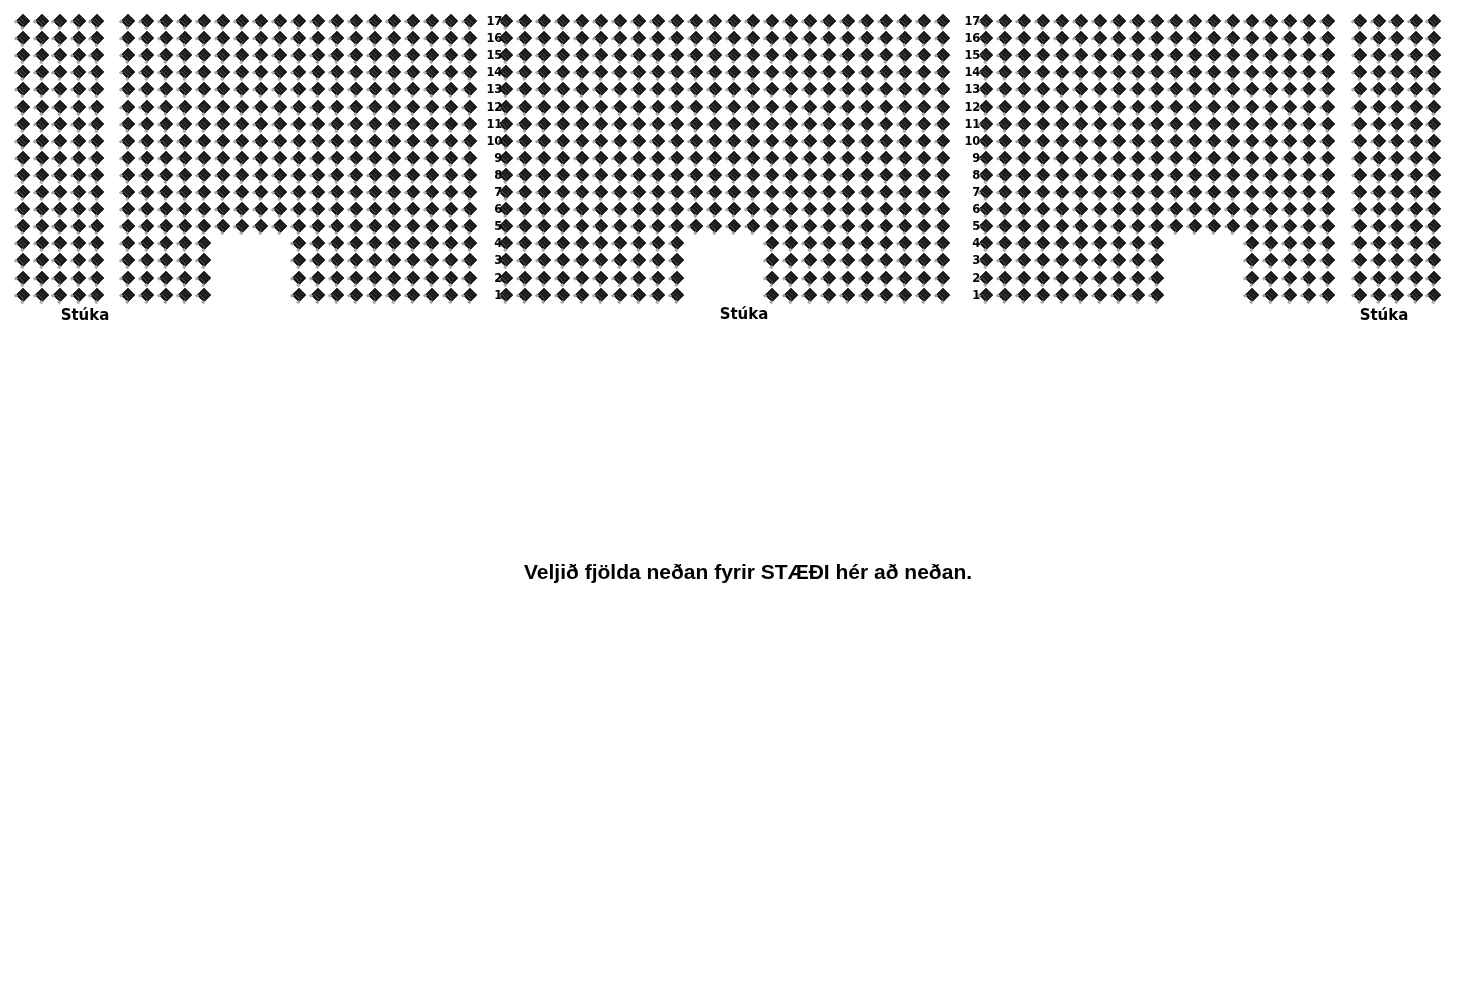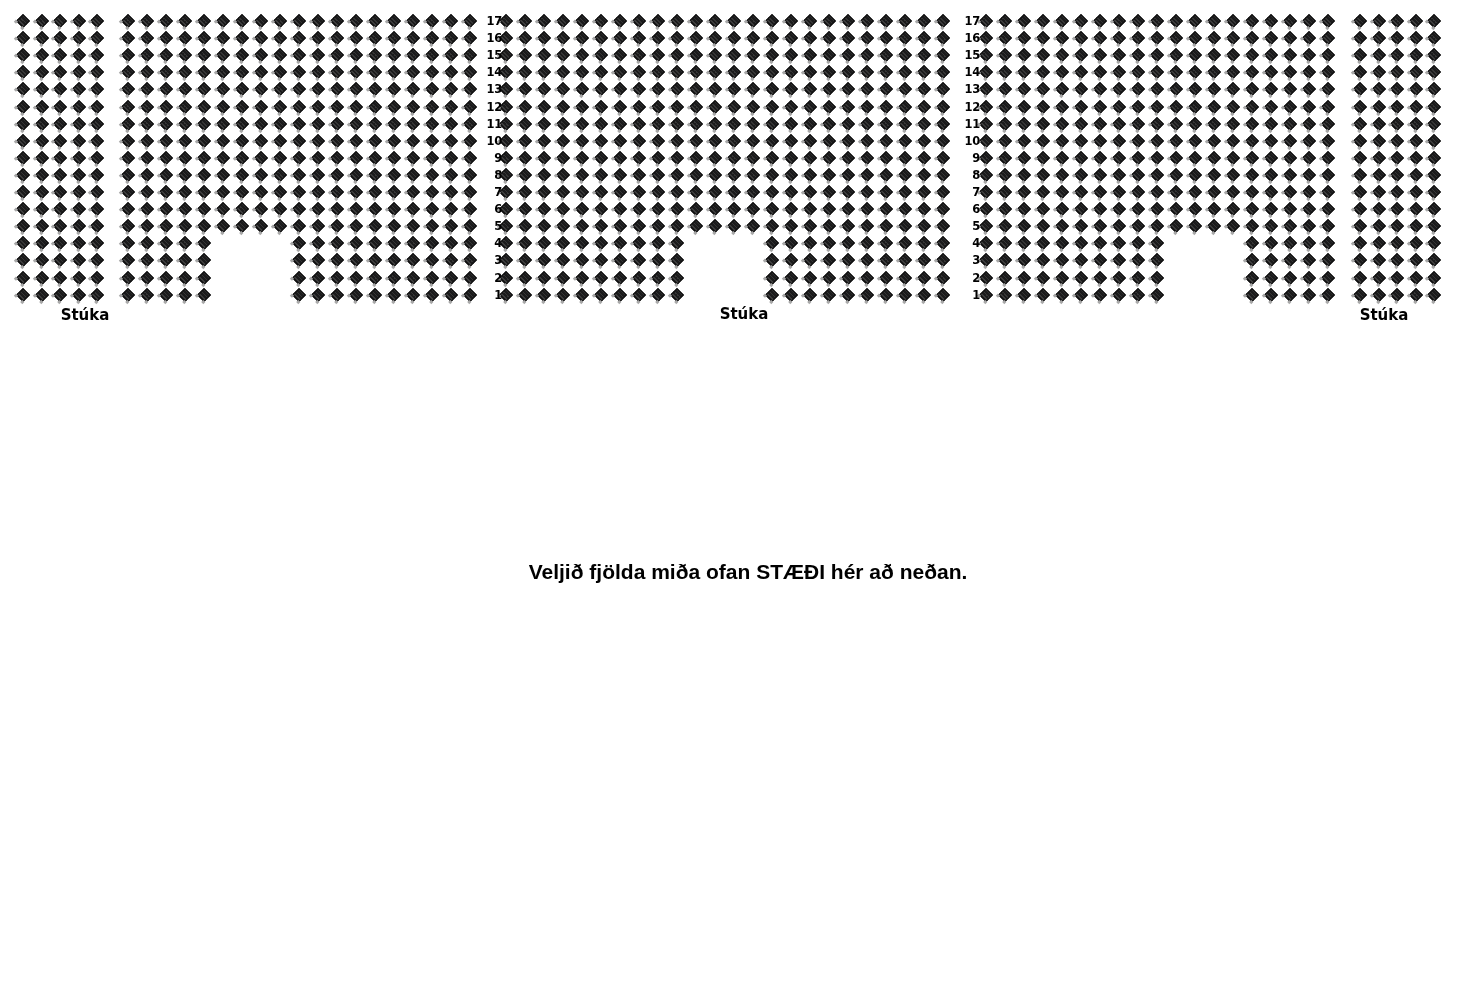--- a/index.html
+++ b/index.html
@@ -1269,19 +1269,19 @@
     <div class="rownum" style="left: 944px; top: 235.3px;">4</div>
     <div class="rownum" style="left: 944px; top: 252.4px;">3</div>
     <div class="rownum" style="left: 944px; top: 269.5px;">2</div>
     <div class="rownum" style="left: 944px; top: 286.6px;">1</div>
     <div class="stand-label" style="left: 85px; top: 307px;">Stúka</div>
     <div class="stand-label" style="left: 744px; top: 306px;">Stúka</div>
     <div class="stand-label" style="left: 1384px; top: 307px;">Stúka</div>
   </div>
 
 <div class="instructions">
-  <div>Veljið fjölda miða ofan STÆÐI hér að neðan.</div>
+  <div>Veljið fjölda neðan fyrir STÆÐI hér að neðan.</div>
 </div>
 
 <div class="stepper">
   
   
 </div>
 
 </body></html>

